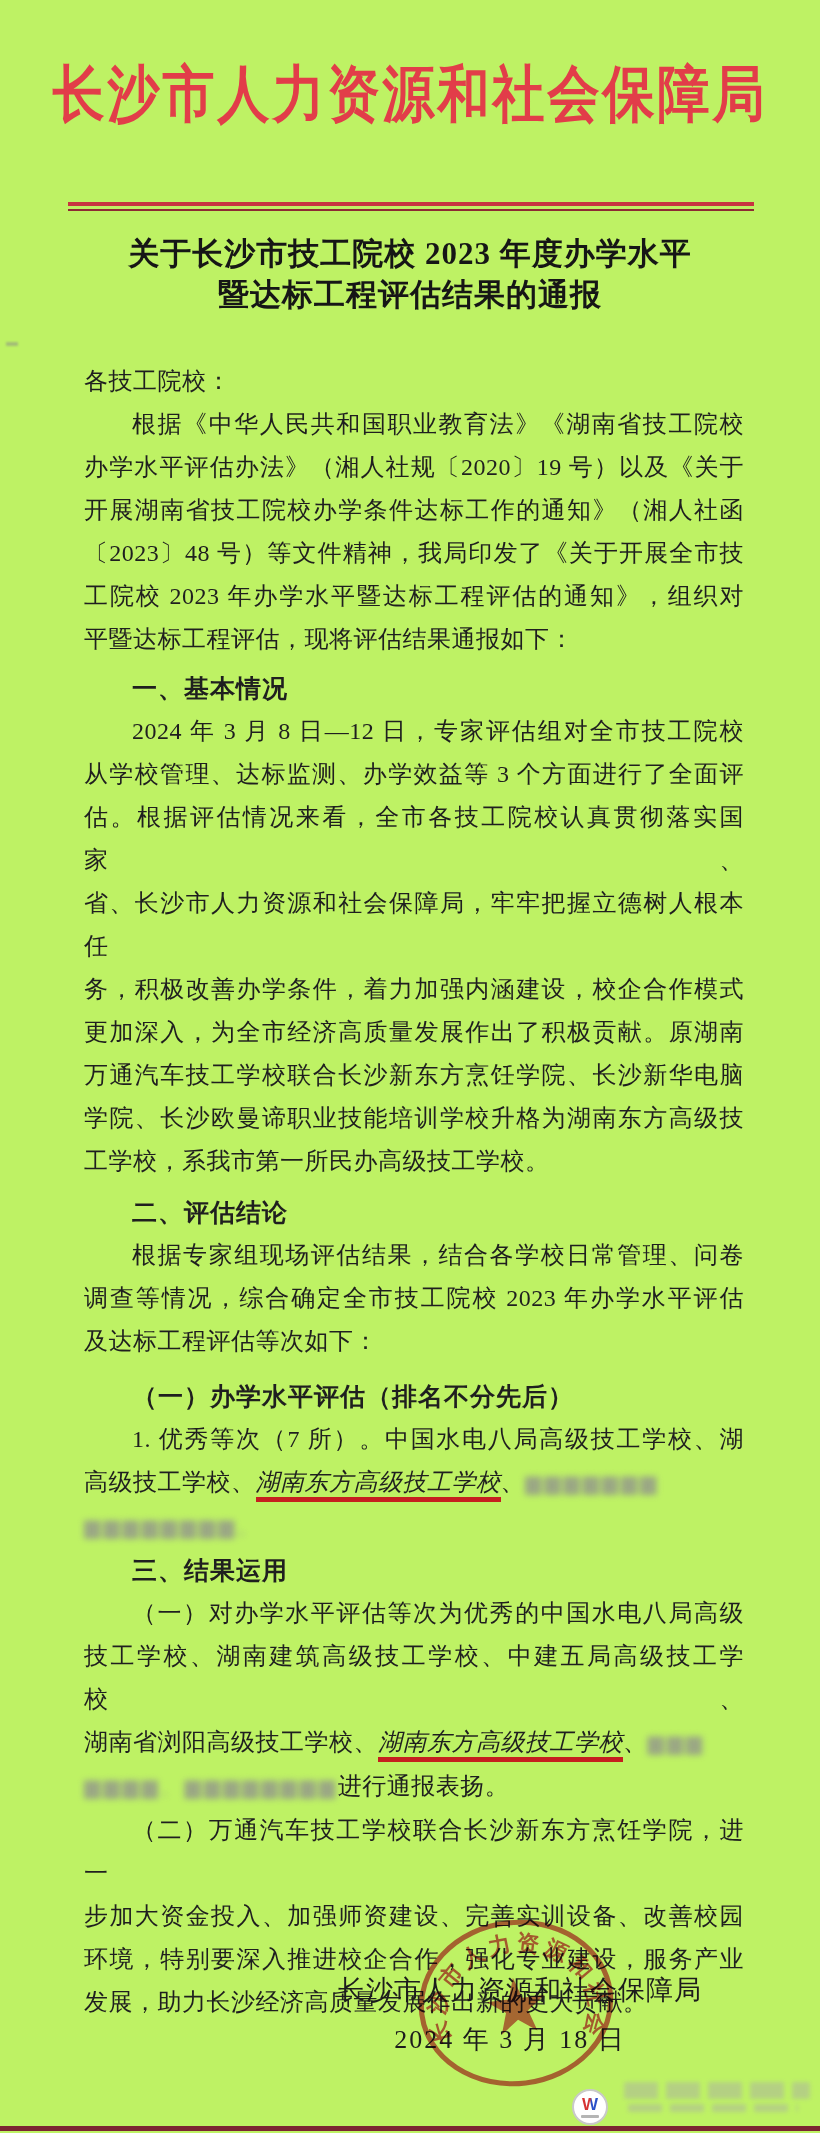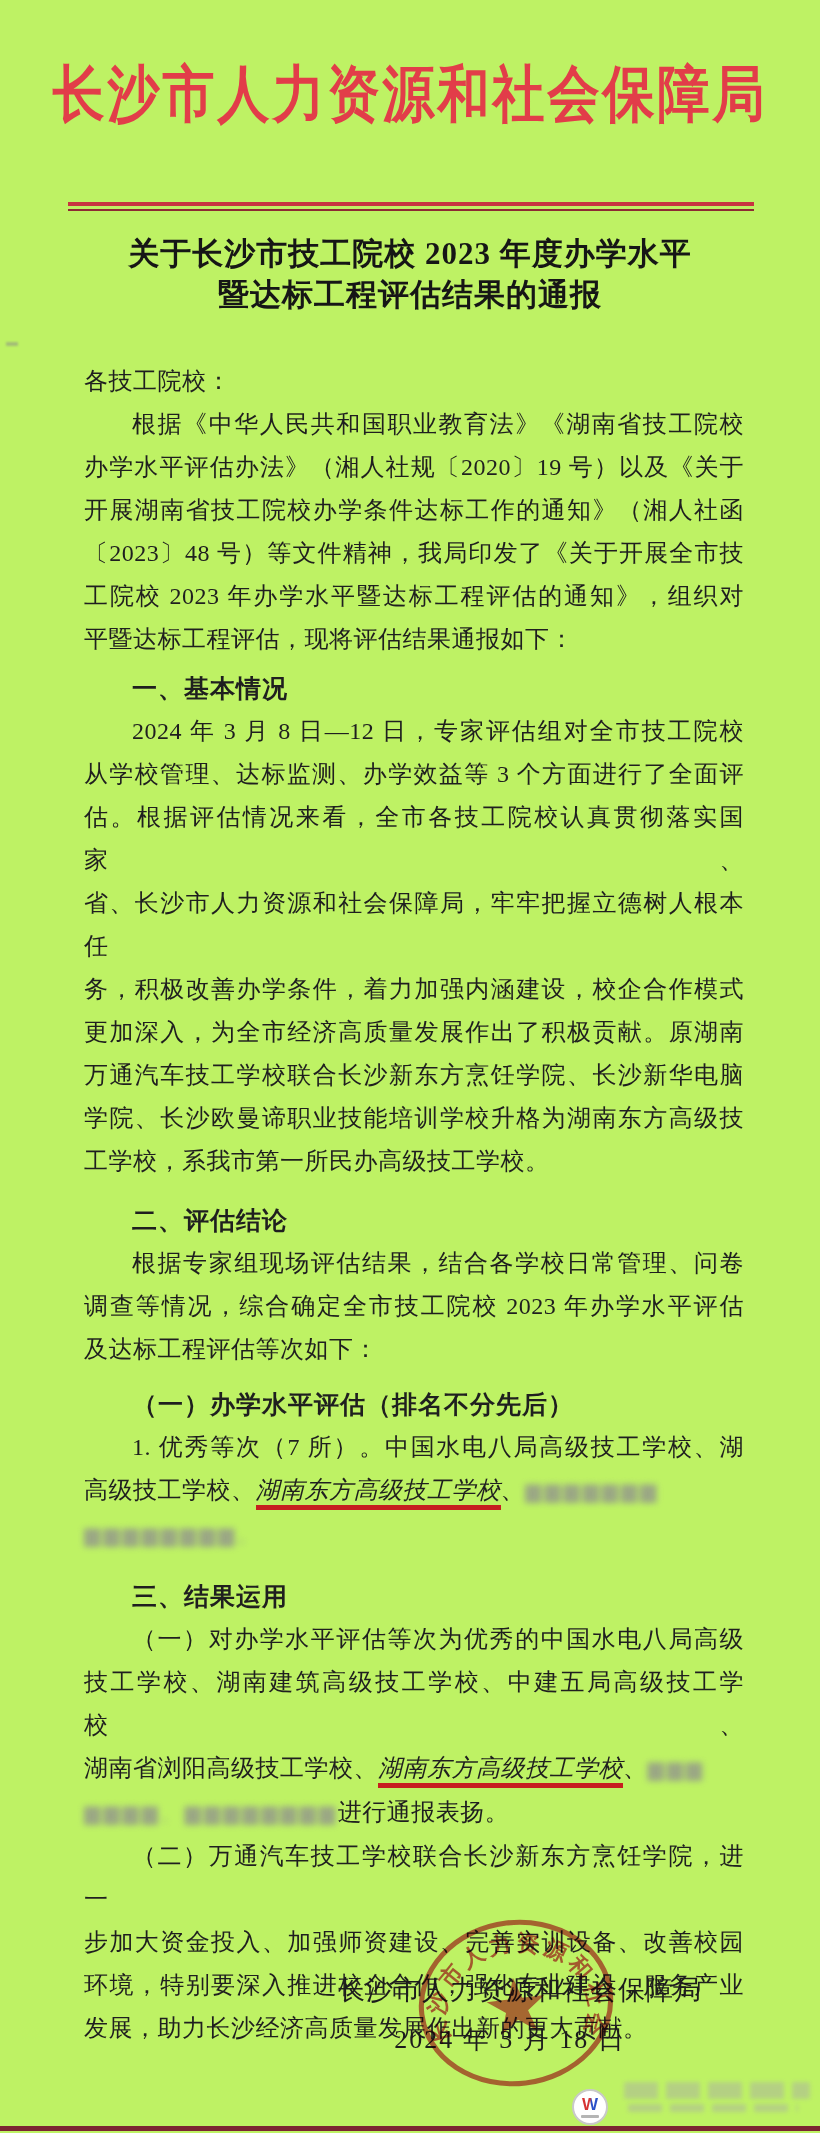--- a/index.html
+++ b/index.html
@@ -104,29 +104,29 @@
       <div class="line bold indent" style="margin-top: 6px;"><span>一、基本情况</span></div>
       <div class="line indent fill"><span>2024 年 3 月 8 日—12 日，专家评估组对全市技工院校</span></div>
       <div class="line fill"><span>从学校管理、达标监测、办学效益等 3 个方面进行了全面评</span></div>
       <div class="line fill"><span>估。根据评估情况来看，全市各技工院校认真贯彻落实国家、</span></div>
       <div class="line fill"><span>省、长沙市人力资源和社会保障局，牢牢把握立德树人根本任</span></div>
       <div class="line fill"><span>务，积极改善办学条件，着力加强内涵建设，校企合作模式</span></div>
       <div class="line fill"><span>更加深入，为全市经济高质量发展作出了积极贡献。原湖南</span></div>
       <div class="line fill"><span>万通汽车技工学校联合长沙新东方烹饪学院、长沙新华电脑</span></div>
       <div class="line fill"><span>学院、长沙欧曼谛职业技能培训学校升格为湖南东方高级技</span></div>
       <div class="line"><span>工学校，系我市第一所民办高级技工学校。</span></div>
-      <div class="line bold indent" style="margin-top: 16px;"><span>二、评估结论</span></div>
+      <div class="line bold indent" style="margin-top: 8px;"><span>二、评估结论</span></div>
       <div class="line indent fill"><span>根据专家组现场评估结果，结合各学校日常管理、问卷</span></div>
       <div class="line fill"><span>调查等情况，综合确定全市技工院校 2023 年办学水平评估</span></div>
       <div class="line"><span>及达标工程评估等次如下：</span></div>
       <div class="line bold indent" style="margin-top: 12px;"><span>（一）办学水平评估（排名不分先后）</span></div>
       <div class="line indent fill"><span>1. 优秀等次（7 所）。中国水电八局高级技工学校、湖</span></div>
       <div class="line"><span>高级技工学校、</span><span class="u">湖南东方高级技工学校</span><span>、</span><span class="blur">▆▆▆▆▆▆▆</span></div>
       <div class="line"><span class="blur">▆▆▆▆▆▆▆▆。</span></div>
-      <div class="line bold indent" style="margin-top: 18px;"><span>三、结果运用</span></div>
+      <div class="line bold indent" style="margin-top: 0;"><span>三、结果运用</span></div>
       <div class="line indent fill"><span>（一）对办学水平评估等次为优秀的中国水电八局高级</span></div>
       <div class="line fill"><span>技工学校、湖南建筑高级技工学校、中建五局高级技工学校、</span></div>
       <div class="line"><span>湖南省浏阳高级技工学校、</span><span class="u">湖南东方高级技工学校</span><span>、</span><span class="blur">▆▆▆</span></div>
       <div class="line"><span class="blur">▆▆▆▆、▆▆▆▆▆▆▆▆</span><span>进行通报表扬。</span></div>
       <div class="line indent fill"><span>（二）万通汽车技工学校联合长沙新东方烹饪学院，进一</span></div>
       <div class="line fill"><span>步加大资金投入、加强师资建设、完善实训设备、改善校园</span></div>
       <div class="line fill"><span>环境，特别要深入推进校企合作，强化专业建设，服务产业</span></div>
       <div class="line"><span>发展，助力长沙经济高质量发展作出新的更大贡献。</span></div>
     </div>
 

